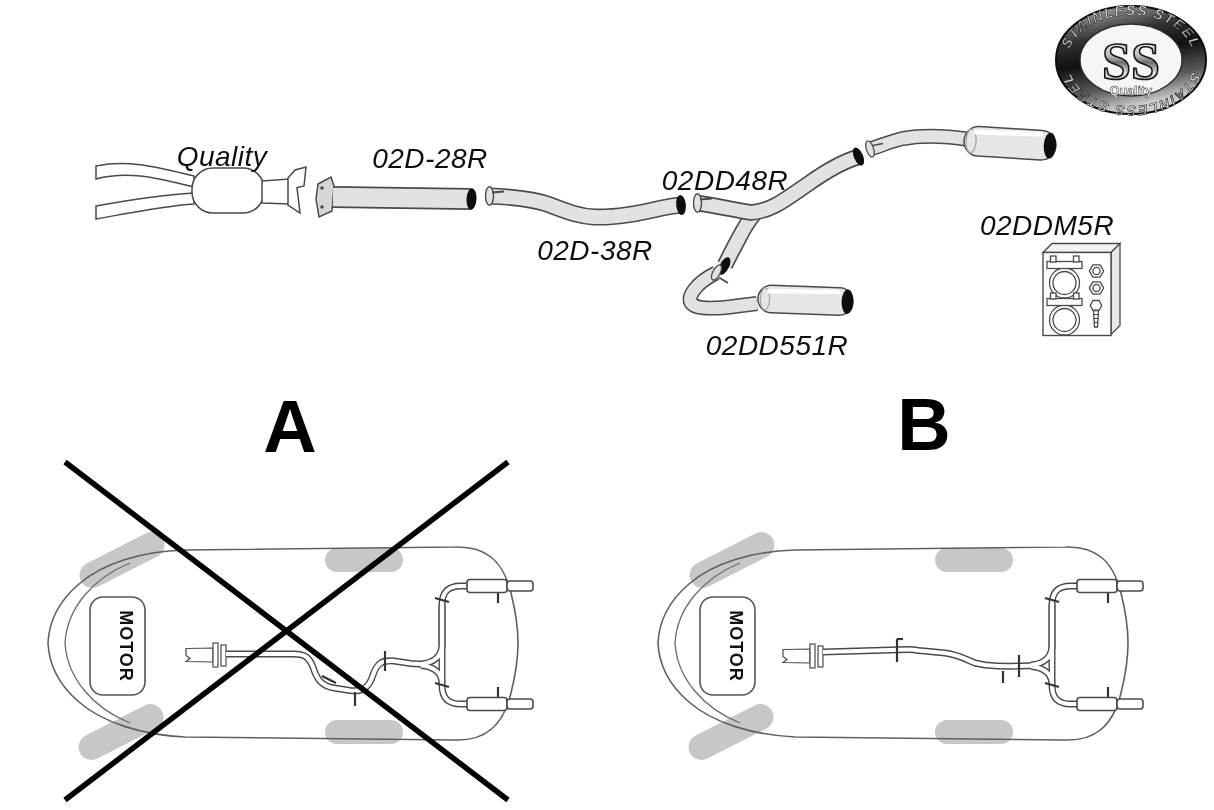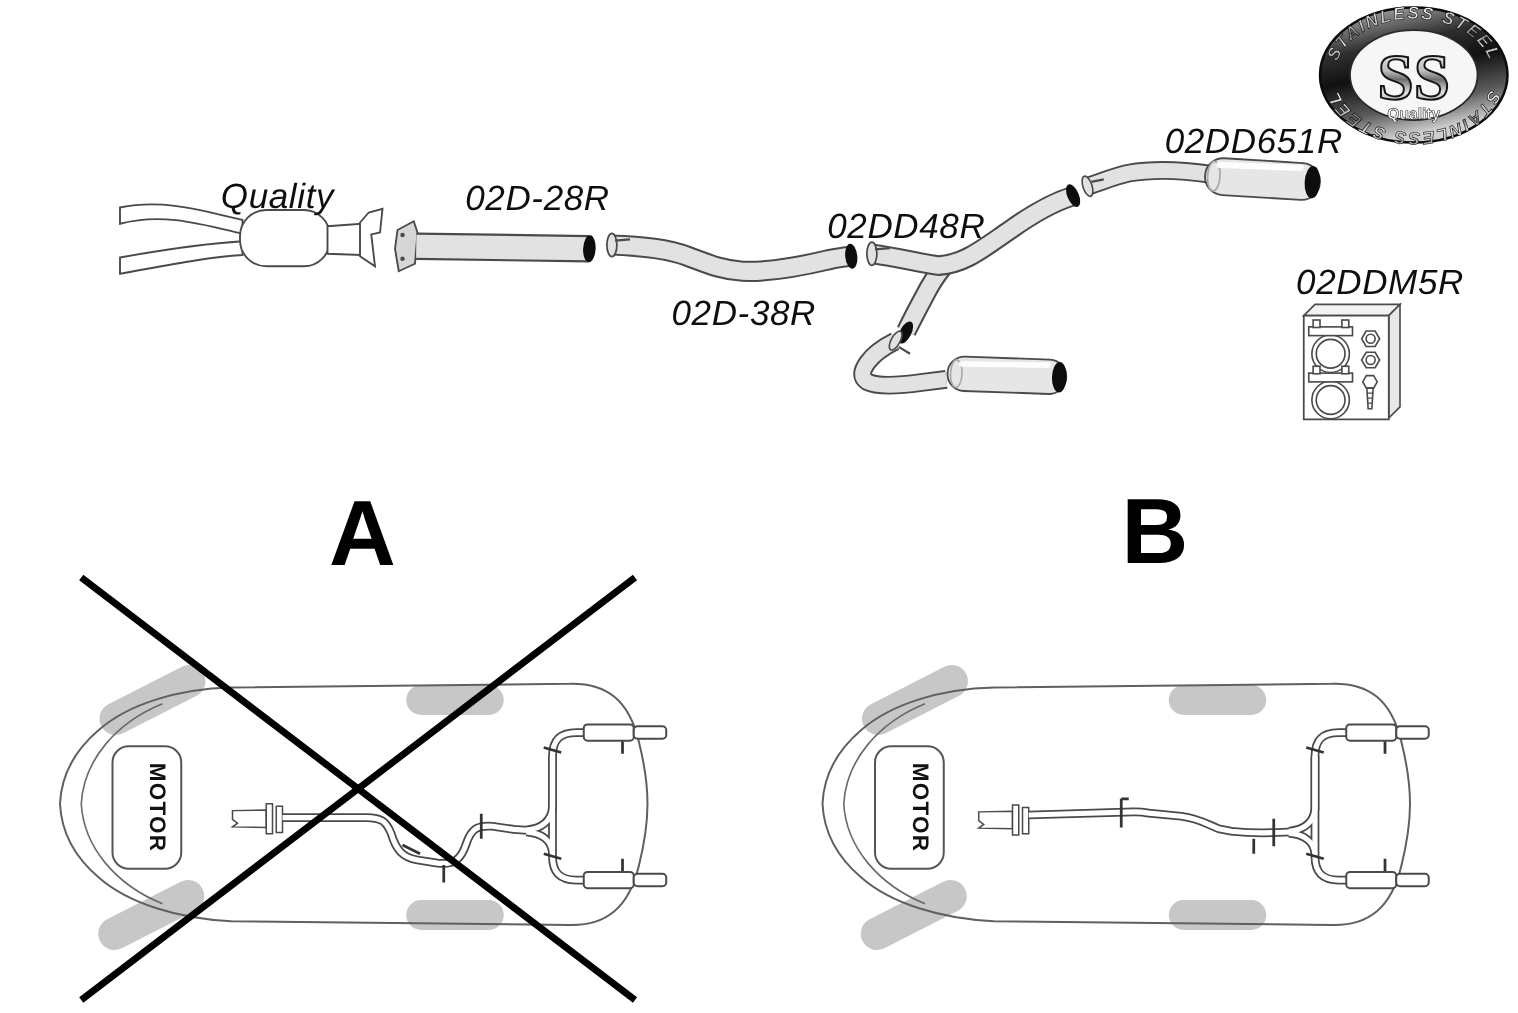--- a/index.html
+++ b/index.html
@@ -112,22 +112,22 @@
         <path d="M1093.5,310.5 L1098.5,310.5 1097.5,327 1094.5,327 Z"></path>
         <path d="M1093.3,314.5 L1098.7,314.5 M1093.5,318.5 L1098.5,318.5 M1093.8,322.5 L1098.2,322.5" stroke-width="1"></path>
       </g>
     </g>
   </svg>
 
   <div class="plabel" style="left:222px;top:143px">Quality</div>
   <div class="plabel" style="left:430px;top:145px">02D-28R</div>
   <div class="plabel" style="left:595px;top:237px">02D-38R</div>
   <div class="plabel" style="left:725px;top:167px">02DD48R</div>
-  <div class="plabel" style="left:1003px;top:99px">02DD651R</div>
-  <div class="plabel" style="left:1104px;top:212px">02DDM5R</div>
+  <div class="plabel" style="left:777px;top:332px">02DD551R</div>
+  <div class="plabel" style="left:1047px;top:212px">02DDM5R</div>
 
   <svg class="abs" style="left:1053px;top:3px" width="156" height="114" viewBox="0 0 156 114">
     <defs>
       <linearGradient id="ringBand" x1="0" y1="0" x2="0.3" y2="1">
         <stop offset="0" stop-color="#c8c8c8"></stop>
           <stop offset="0.35" stop-color="#2f2f2f"></stop>
         <stop offset="0.55" stop-color="#111111"></stop>
           <stop offset="0.8" stop-color="#5a5a5a"></stop>
         <stop offset="1" stop-color="#cfcfcf"></stop>
       </linearGradient>

